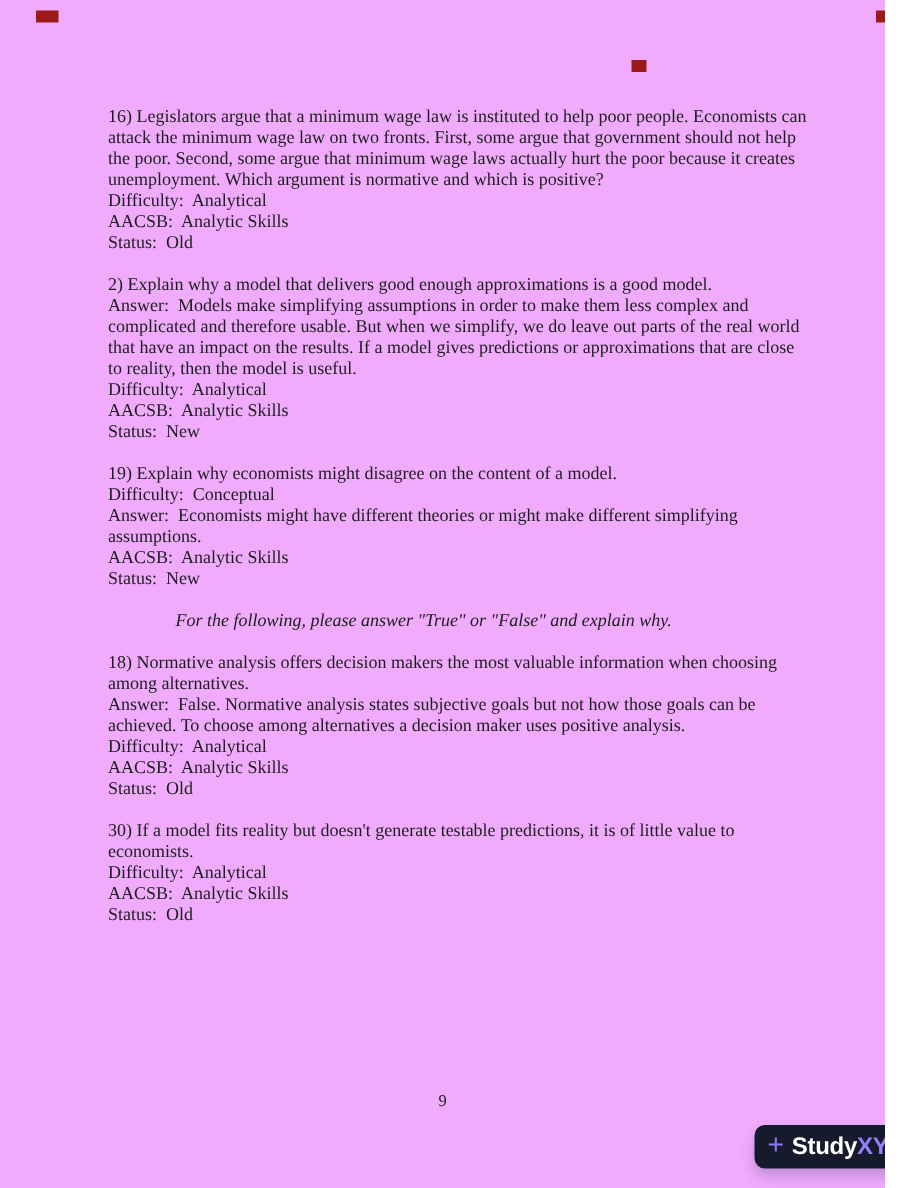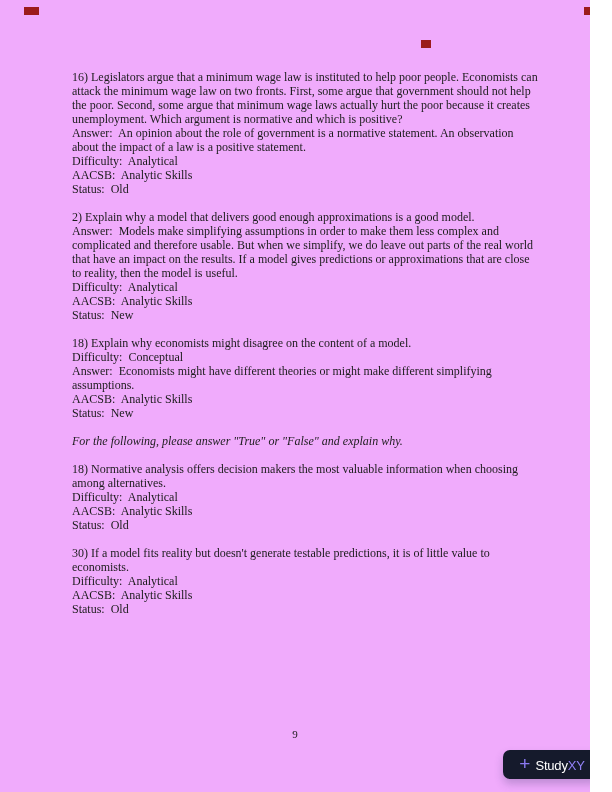--- a/index.html
+++ b/index.html
@@ -15,21 +15,21 @@
     position:absolute;
     left:72px;top:70px;
     width:500px;
   }
   .block{margin:0 0 14px 0;}
   .t{
     white-space:pre;
     font-size:12px;
     line-height:14px;
   }
-  .instruction{font-style:italic;}
+  .instruction{font-style:italic;margin-left:45px;}
   .page-number{
     position:absolute;
     left:0;right:0;top:728px;
     text-align:center;
     font-size:11px;
     line-height:13px;
   }
   .red-mark{
     position:absolute;
     background:#9b1b1b;
@@ -50,74 +50,74 @@
     font-family:"Liberation Sans", sans-serif;
     box-shadow:0 5px 9px rgba(60,60,110,0.28);
   }
   .logo-plus{
     color:#8b79f2;
     font-size:19px;
     font-weight:400;
     line-height:19px;
     margin-top:-2px;
   }
-  .logo-word{font-size:13px;font-weight:400;letter-spacing:-0.2px;}
+  .logo-word{font-size:16px;font-weight:700;letter-spacing:-0.2px;}
   .logo-study{color:#ffffff;}
   .logo-xy{color:#9181f6;}
 </style>
 </head>
 <body>
 
 <div class="page">
 
   <div class="red-mark mark-tl"></div>
   <div class="red-mark mark-tr"></div>
   <div class="red-mark mark-mid"></div>
 
   <div class="content">
 
     <div class="block">
       <div class="t">16) Legislators argue that a minimum wage law is instituted to help poor people. Economists can
 attack the minimum wage law on two fronts. First, some argue that government should not help
 the poor. Second, some argue that minimum wage laws actually hurt the poor because it creates
 unemployment. Which argument is normative and which is positive?</div>
-      <div class="t">Answer:  An opinion about the role of government is a normative statement. An observation
-about the impact of a law is a positive statement.</div>
       <div class="t">Difficulty:  Analytical</div>
       <div class="t">AACSB:  Analytic Skills</div>
       <div class="t">Status:  Old</div>
     </div>
 
     <div class="block">
       <div class="t">2) Explain why a model that delivers good enough approximations is a good model.</div>
       <div class="t">Answer:  Models make simplifying assumptions in order to make them less complex and
 complicated and therefore usable. But when we simplify, we do leave out parts of the real world
 that have an impact on the results. If a model gives predictions or approximations that are close
 to reality, then the model is useful.</div>
       <div class="t">Difficulty:  Analytical</div>
       <div class="t">AACSB:  Analytic Skills</div>
       <div class="t">Status:  New</div>
     </div>
 
     <div class="block">
-      <div class="t">18) Explain why economists might disagree on the content of a model.</div>
+      <div class="t">19) Explain why economists might disagree on the content of a model.</div>
       <div class="t">Difficulty:  Conceptual</div>
       <div class="t">Answer:  Economists might have different theories or might make different simplifying
 assumptions.</div>
       <div class="t">AACSB:  Analytic Skills</div>
       <div class="t">Status:  New</div>
     </div>
 
     <div class="block">
       <div class="t instruction">For the following, please answer "True" or "False" and explain why.</div>
     </div>
 
     <div class="block">
       <div class="t">18) Normative analysis offers decision makers the most valuable information when choosing
 among alternatives.</div>
+      <div class="t">Answer:  False. Normative analysis states subjective goals but not how those goals can be
+achieved. To choose among alternatives a decision maker uses positive analysis.</div>
       <div class="t">Difficulty:  Analytical</div>
       <div class="t">AACSB:  Analytic Skills</div>
       <div class="t">Status:  Old</div>
     </div>
 
     <div class="block">
       <div class="t">30) If a model fits reality but doesn't generate testable predictions, it is of little value to
 economists.</div>
       <div class="t">Difficulty:  Analytical</div>
       <div class="t">AACSB:  Analytic Skills</div>

